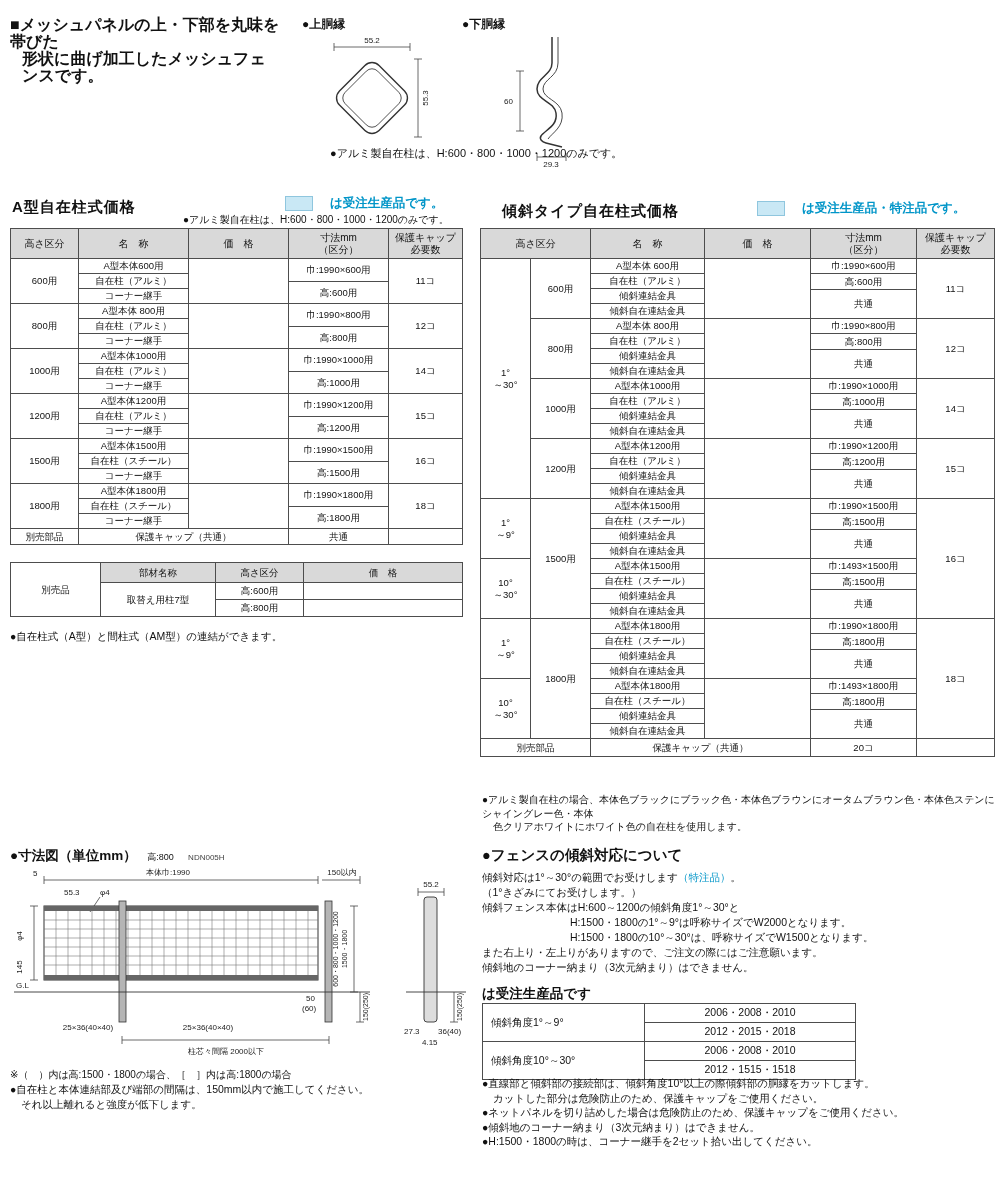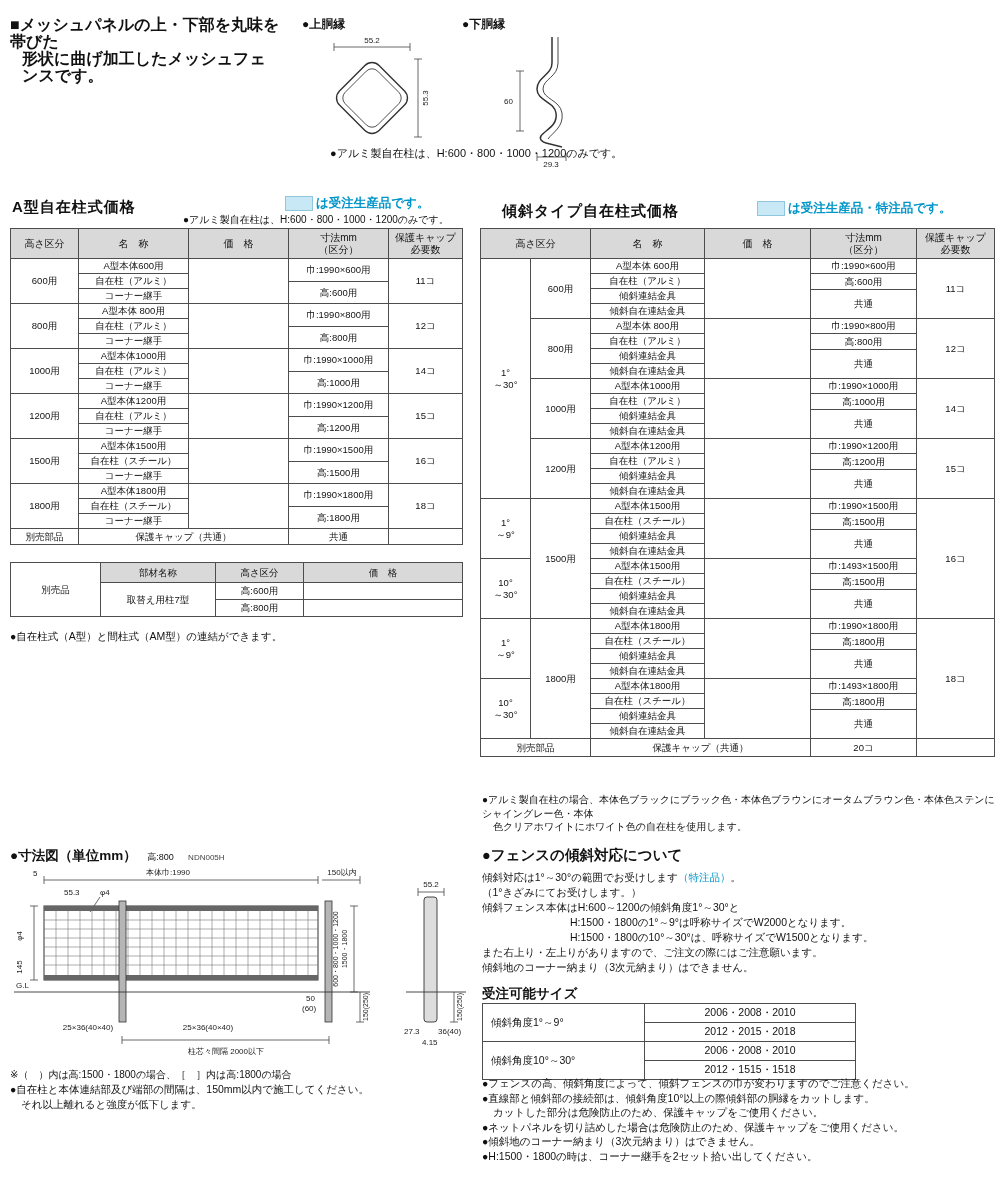--- a/index.html
+++ b/index.html
@@ -2,21 +2,21 @@
 <html><head>
 <meta charset="utf-8">
 <style>
   html,body{margin:0;padding:0;}
   body{width:1000px;height:1192px;position:relative;background:#ffffff;
        font-family:"Liberation Sans","DejaVu Sans",sans-serif;color:#111;overflow:hidden;}
   .abs{position:absolute;}
   .h1{font-size:15px;font-weight:bold;letter-spacing:1px;}
   .h2{font-size:13.5px;font-weight:bold;}
   .desc{font-size:16px;line-height:17px;font-weight:bold;}
-  .legend{display:flex;align-items:center;gap:3px;}
+  .legend{display:flex;align-items:center;gap:17px;}
   .swatch{width:26px;height:13px;background:#c9e8f5;border:1px solid #8fc6de;display:inline-block;flex:0 0 auto;}
   .legend-text{color:#0095c8;font-size:12.5px;font-weight:bold;white-space:nowrap;}
   .small-note{font-size:10px;}
   .fig-label{font-size:12px;font-weight:bold;}
 
   .ptable{border-collapse:collapse;table-layout:fixed;width:100%;}
   .ptable th,.ptable td{border:1px solid #4d4d4d;font-size:9.5px;text-align:center;
        vertical-align:middle;padding:0 1px;line-height:1.2;overflow:hidden;}
   .ptable thead th{background:#d9d9d9;font-weight:normal;white-space:pre-line;font-size:10px;}
   .ptable td.ac{white-space:pre-line;}
@@ -625,21 +625,21 @@
     <span>傾斜対応は1°～30°の範囲でお受けします</span><span class="em">（特注品）</span><span>。</span>
   </div>
   <div>（1°きざみにてお受けします。）</div>
   <div>傾斜フェンス本体はH:600～1200の傾斜角度1°～30°と</div>
   <div class="indent">H:1500・1800の1°～9°は呼称サイズでW2000となります。</div>
   <div class="indent">H:1500・1800の10°～30°は、呼称サイズでW1500となります。</div>
   <div>また右上り・左上りがありますので、ご注文の際にはご注意願います。</div>
   <div>傾斜地のコーナー納まり（3次元納まり）はできません。</div>
 </div>
 
-<div class="abs h2" style="left:482px;top:985px;">受注可能サイズ</div>
+<div class="abs h2" style="left:482px;top:985px;">は受注生産品です</div>
 
 <div class="abs" style="left:482px;top:1003px;">
 <table class="order-table">
 <tbody>
 <tr>
   <td class="ol" rowspan="2">傾斜角度1°～9°</td>
   <td class="ov">2006・2008・2010</td>
 </tr>
 <tr>
   <td class="ov">2012・2015・2018</td>
@@ -649,19 +649,18 @@
   <td class="ov">2006・2008・2010</td>
 </tr>
 <tr>
   <td class="ov">2012・1515・1518</td>
 </tr>
 </tbody>
 </table>
 </div>
 
 <div class="notes abs" style="left:482px;top:1076px;width:516px;">
-  <div>●フェンスの高、傾斜角度によって、傾斜フェンスの巾が変わりますのでご注意ください。</div>
   <div>●直線部と傾斜部の接続部は、傾斜角度10°以上の際傾斜部の胴縁をカットします。</div>
   <div class="sub">カットした部分は危険防止のため、保護キャップをご使用ください。</div>
   <div>●ネットパネルを切り詰めした場合は危険防止のため、保護キャップをご使用ください。</div>
   <div>●傾斜地のコーナー納まり（3次元納まり）はできません。</div>
   <div>●H:1500・1800の時は、コーナー継手を2セット拾い出してください。</div>
 </div>
 
 </body></html>

